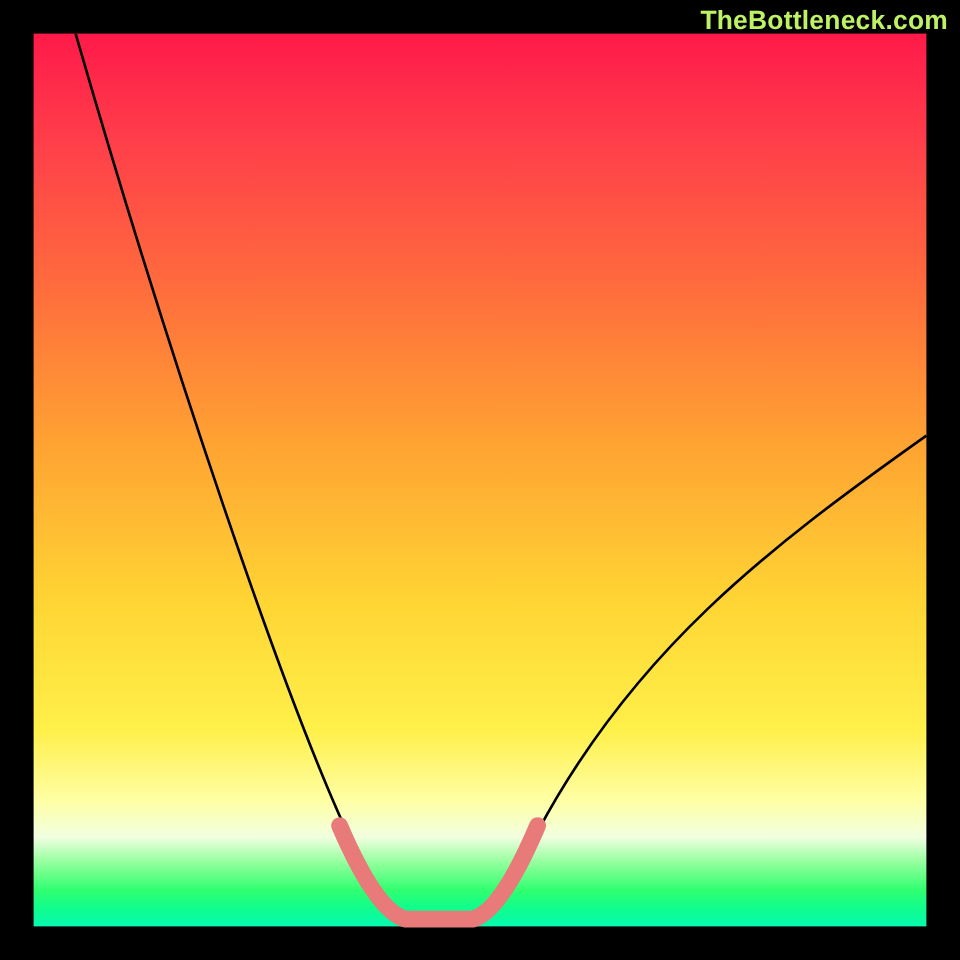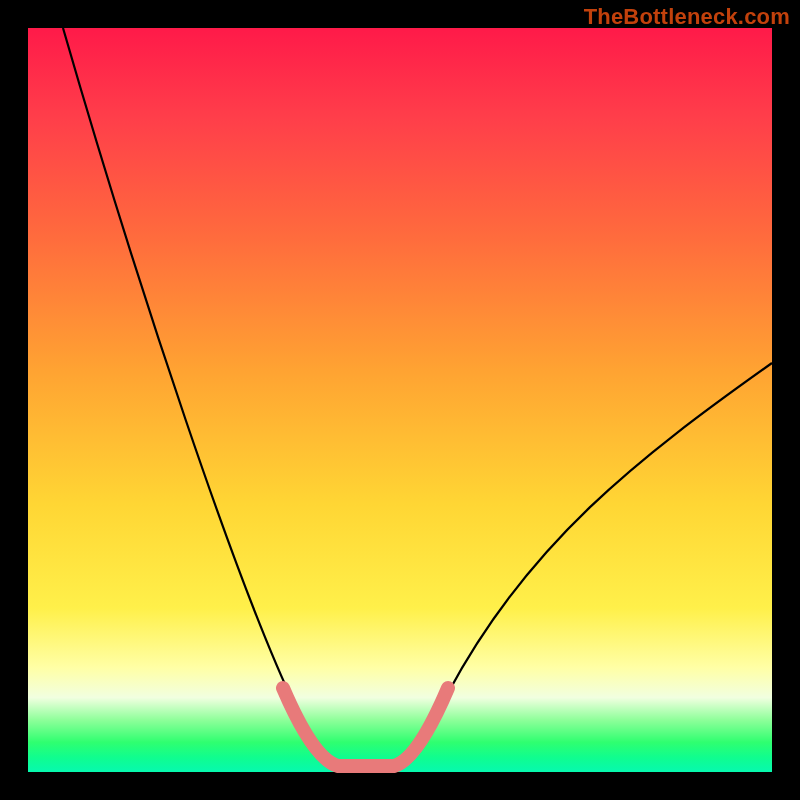--- a/index.html
+++ b/index.html
@@ -37,21 +37,21 @@
       #8eff9a 93%,
       #2fff70 96%,
       #10fd8e 98%,
       #06f9af 100%
     );
   }
   .watermark {
     position: absolute;
     top: 4px;
     right: 10px;
-    color: #c2410c;
+    color: #bef264;
     font-size: 22px;
     font-weight: 600;
     letter-spacing: 0.2px;
     user-select: none;
   }
   svg.curve {
     position: absolute;
     left: 0;
     top: 0;
     width: 744px;

